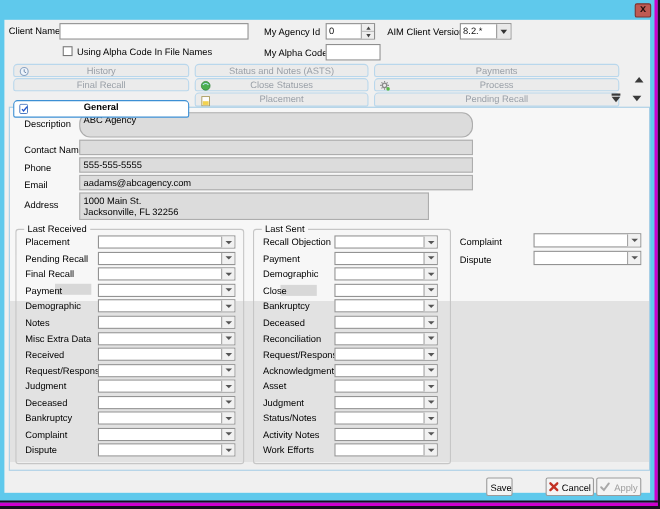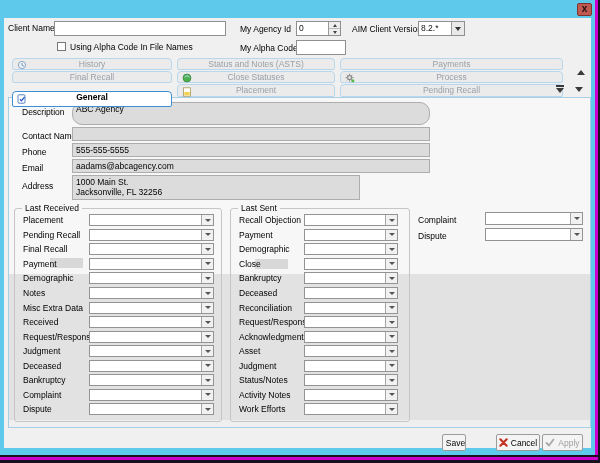--- a/index.html
+++ b/index.html
@@ -199,21 +199,21 @@
   <span class="flabel" style="left:22px; top:131px;">Contact Name</span>
   <div class="ro-box" style="left:72px; top:127px; width:358px; height:14px;"></div>
 
   <span class="flabel" style="left:22px; top:147px;">Phone</span>
   <div class="ro-box" style="left:72px; top:143px; width:358px; height:14px;">555-555-5555</div>
 
   <span class="flabel" style="left:22px; top:163px;">Email</span>
   <div class="ro-box" style="left:72px; top:159px; width:358px; height:14px;">aadams@abcagency.com</div>
 
   <span class="flabel" style="left:22px; top:181px;">Address</span>
-  <div class="ro-box" style="left:72px; top:175px; width:288px; height:25px;">1000 Main St.
+  <div class="ro-box" style="left:72px; top:175px; width:318px; height:25px;">1000 Main St.
 Jacksonville, FL 32256</div>
 
   <div class="redact" style="left:50px; top:258px; width:33px; height:10px;"></div>
   <div class="redact" style="left:255px; top:259px; width:33px; height:10px;"></div>
 
   <div class="groupbox lr" style="left:14px; top:208px; width:208px; height:214px;">
     <span class="group-title">Last Received</span>
     <div class="rows">
 
         <div class="row">

